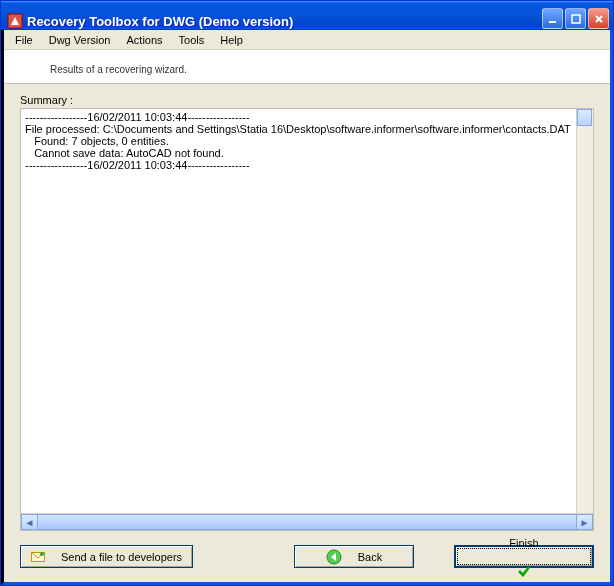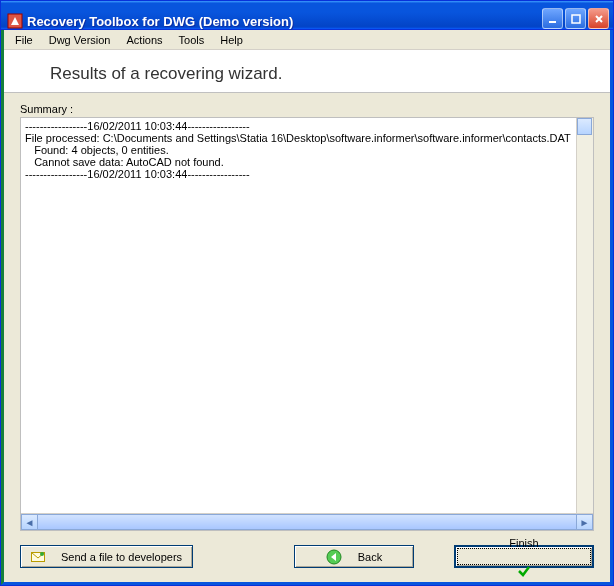--- a/index.html
+++ b/index.html
@@ -47,21 +47,21 @@
     width: 21px; height: 21px;
     border-radius: 3px;
     border: 1px solid #ffffff80;
     display: flex; align-items: center; justify-content: center;
     color: white; font-weight: bold;
     cursor: pointer;
   }
   .tb-btn.blue { background: linear-gradient(to bottom, #6fa6ff, #2b6de1); }
   .tb-btn.red  { background: linear-gradient(to bottom, #f49b8b, #d8432a); }
   .window-border-sides {
-    border-left: 3px solid #15803d;
+    border-left: 3px solid #000000;
     border-right: 3px solid #0855dd;
     border-bottom: 3px solid #0855dd;
     flex: 1;
     display: flex;
     flex-direction: column;
     background: #ece9d8;
   }
   .menubar {
     height: 20px;
     background: #ece9d8;
@@ -74,21 +74,21 @@
   .menu-item {
     padding: 2px 7px;
     cursor: default;
   }
   .header-area {
     background: white;
     border-bottom: 1px solid #c0c0c0;
     padding: 10px 10px 8px 18px;
   }
   .header-title { font-weight: bold; font-size: 15px; color:#333; }
-  .header-subtitle { font-size: 17px; margin-left: 28px; margin-top: 4px; color:#333; }
+  .header-subtitle { font-size: 10px; margin-left: 28px; margin-top: 4px; color:#333; }
   .content-area {
     flex: 1;
     padding: 10px 16px 4px 16px;
     display: flex;
     flex-direction: column;
   }
   .summary-label { margin-bottom: 2px; color:#000; }
   .log-box-wrap {
     flex:1;
     border: 1px solid #bfbfbf;
@@ -206,21 +206,21 @@
 
     <div class="header-area">
       <div class="header-subtitle">Results of a recovering wizard.</div>
     </div>
 
     <div class="content-area">
       <div class="summary-label">Summary :</div>
       <div class="log-box-wrap">
         <div class="log-box"><span>-----------------16/02/2011 10:03:44-----------------</span>
 <span>File processed: C:\Documents and Settings\Statia 16\Desktop\software.informer\software.informer\contacts.DAT</span>
-<span>   Found: 4 objects, 0 entities.</span>
+<span>   Found: 7 objects, 0 entities.</span>
 <span>   Cannot save data: AutoCAD not found.</span>
 <span>-----------------16/02/2011 10:03:44-----------------</span>
           <div class="vscroll">
             <div class="thumb-up"></div>
           </div>
         </div>
         <div class="hscroll">
           <div class="arrow">◄</div>
           <div class="track"></div>
           <div class="arrow">►</div>

